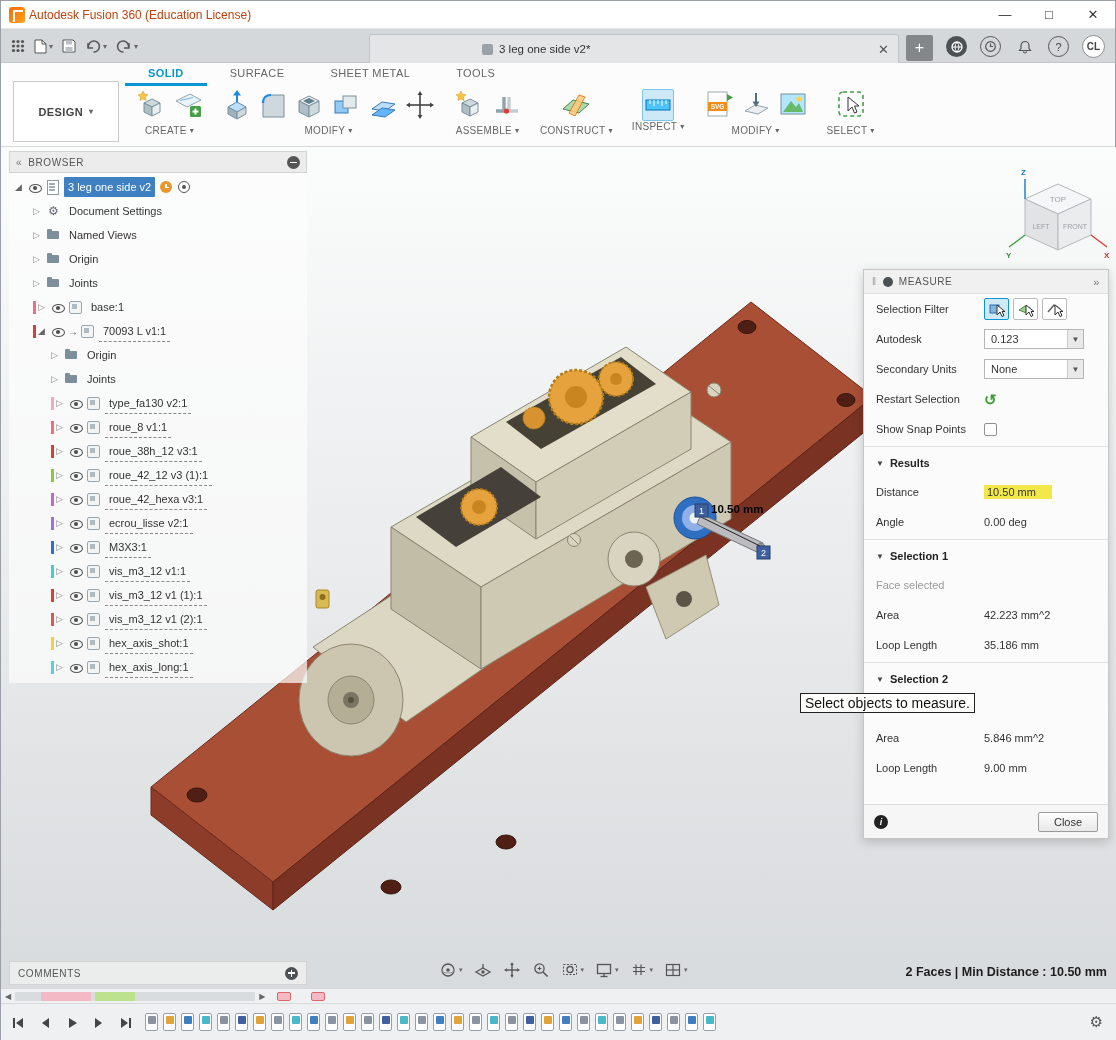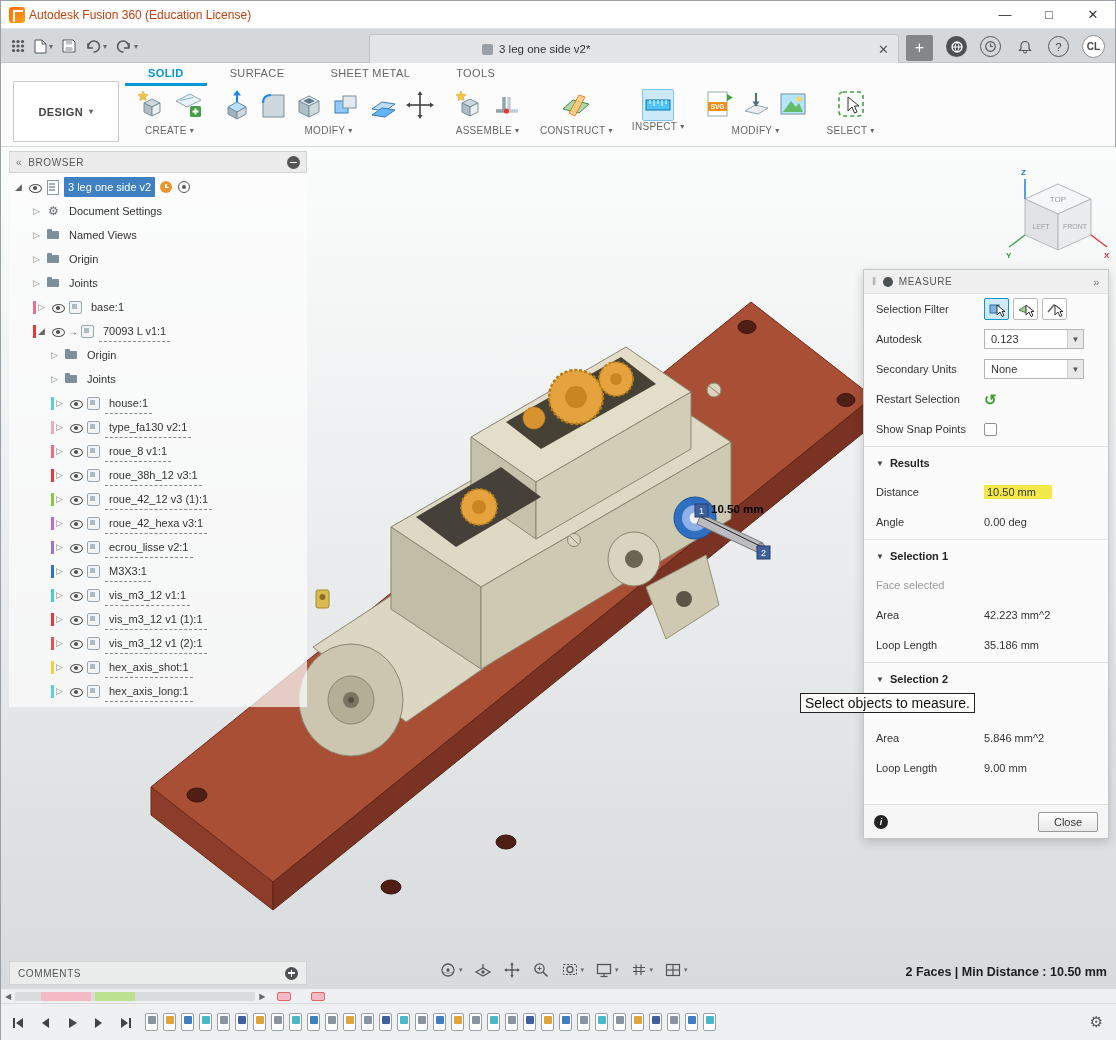--- a/index.html
+++ b/index.html
@@ -543,27 +543,20 @@
             <span class="arr"></span>
             <span class="ic folder"></span>
             <span class="tlabel">Origin</span>
           </div>
         <div class="trow l2">
             <span class="arr"></span>
             <span class="ic folder"></span>
             <span class="tlabel">Joints</span>
           </div>
         <div class="trow l2">
-            <span class="cstrip" style="--c: #57d0e0;"></span>
-            <span class="arr"></span>
-            <span class="eye"></span>
-            <span class="ic comp"></span>
-            <span class="tlabel u">house:1</span>
-          </div>
-        <div class="trow l2">
             <span class="cstrip" style="--c: #f2a7c3;"></span>
             <span class="arr"></span>
             <span class="eye"></span>
             <span class="ic comp"></span>
             <span class="tlabel u">type_fa130 v2:1</span>
           </div>
         <div class="trow l2">
             <span class="cstrip" style="--c: #f26d7d;"></span>
             <span class="arr"></span>
             <span class="eye"></span>

